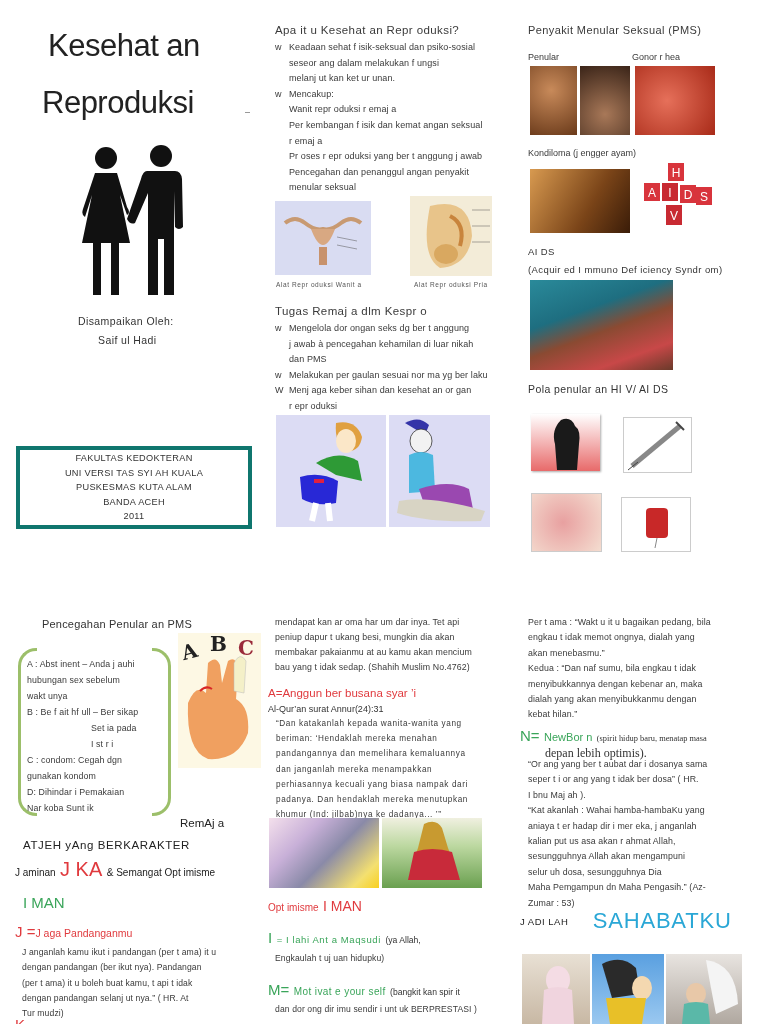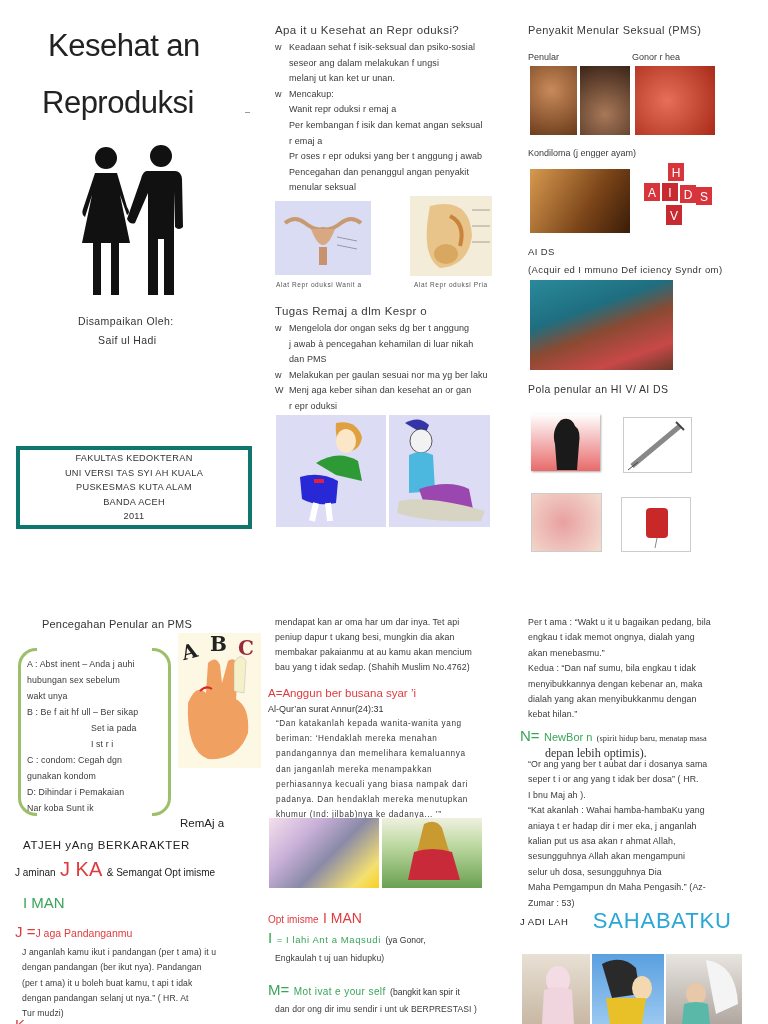--- a/index.html
+++ b/index.html
@@ -221,28 +221,28 @@
   <div>padanya. Dan hendaklah mereka menutupkan</div>
   <div>khumur (Ind: jilbab)nya ke dadanya... ’”</div>
 </div>
 <div class="img" style="left:269px;top:818px;width:110px;height:70px;background:linear-gradient(135deg,#f4e0ec 0%,#c8b0d8 30%,#8a8aa8 55%,#f4e070 85%,#f8d020);"></div>
 <div class="img" style="left:382px;top:818px;width:100px;height:70px;background:linear-gradient(#f0f0e0 0%,#bcd8a0 40%,#6aa050 100%);">
   <svg width="100" height="70" viewBox="0 0 100 70">
       <path d="M42 6 Q54 0 60 10 L66 30 Q70 40 76 60 H28 Q32 40 36 30 Z" fill="#c89a30"></path>
       <path d="M32 34 Q50 28 70 34 L78 62 H26 Z" fill="#c82a3a"></path>
     </svg>
 </div>
-<div class="abs" style="left:268px;top:897px;white-space:nowrap;margin-top:12px;">
+<div class="abs" style="left:268px;top:897px;white-space:nowrap;">
   <span class="red" style="font-size:10px;">Opt imisme</span>
   <span class="red" style="font-size:14px;">I MAN</span>
 </div>
 <div class="abs" style="left:268px;top:929px;white-space:nowrap;">
   <span class="green" style="font-size:15px;">I</span>
   <span class="green" style="font-size:9.5px;letter-spacing:0.6px;">=  I lahi  Ant a  Maqsudi</span>
-  <span style="font-size:8.6px;color:#333;">(ya Gonor,</span>
+  <span style="font-size:8.6px;color:#333;">(ya Allah,</span>
 </div>
 <div class="abs t" style="left:275px;top:951px;font-size:8.6px;">Engkaulah t uj uan hidupku)</div>
 <div class="abs" style="left:268px;top:981px;white-space:nowrap;">
   <span class="green" style="font-size:15px;">M=</span>
   <span class="green" style="font-size:10px;letter-spacing:0.4px;">Mot ivat e  your self</span>
   <span style="font-size:8.6px;color:#333;">(bangkit kan spir it</span>
 </div>
 <div class="abs t" style="left:275px;top:1002px;font-size:8.6px;">dan dor ong dir imu sendir i unt uk BERPRESTASI )</div>
 
 <div class="abs t" style="left:528px;top:615px;width:236px;font-size:8.8px;line-height:15.4px;">

